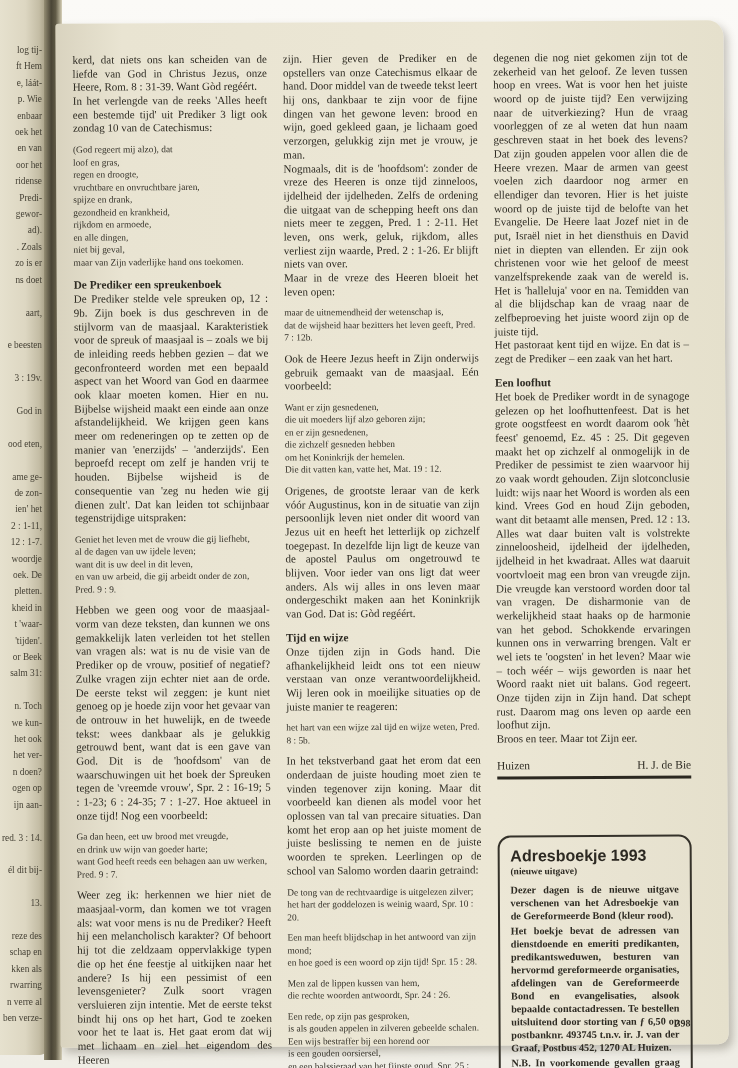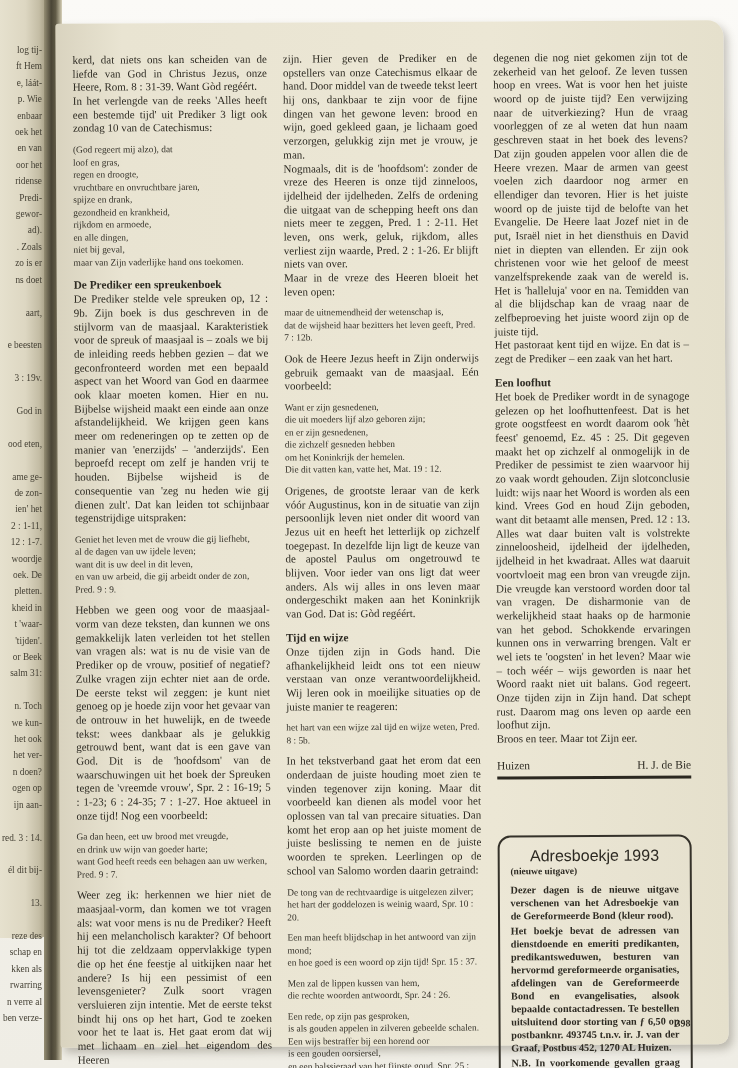--- a/index.html
+++ b/index.html
@@ -3,21 +3,21 @@
 <meta charset="utf-8">
 <style>
   html,body{margin:0;padding:0;}
   body{
     width:738px;height:1068px;position:relative;overflow:hidden;
     background:linear-gradient(180deg,#fbfaf7 0%,#f3f1ea 60%,#efede5 100%);
     font-family:"Liberation Serif","DejaVu Serif",serif;
   }
   
   .left-page{
-    position:absolute;left:0;top:0;width:46px;height:938px;
+    position:absolute;left:0;top:0;width:46px;height:1055px;
     background:linear-gradient(90deg,#e6e1ce 0%,#ddd7c2 55%,#c4bda5 85%,#a59d84 100%);
     border-radius:0 0 6px 0;
     text-decoration:underline;
   }
   .gutter-frag{
     position:absolute;top:42px;right:4px;width:42px;
     text-align:right;font-size:9.3px;line-height:16.4px;
     color:#454135;white-space:pre-line;font-style:normal;
   }
   
@@ -43,21 +43,21 @@
   .col-heading{font-weight:bold;font-size:11.3px;margin:9px 0 1px;text-align:left;}
   .signature{
     display:flex;justify-content:space-between;align-items:baseline;
     margin-top:12px;padding-bottom:4px;border-bottom:3px solid #2b2820;
     font-size:11.5px;text-align:left;
   }
   .adres-box{
     margin-top:56px;border:2.5px solid #35322a;border-radius:13px;
     padding:9px 11px 7px;background:rgba(255,255,255,0.03);
   }
-  .box-title{font-family:"Liberation Sans","DejaVu Sans",sans-serif;font-weight:normal;font-size:16px;text-align:center;color:#2c2922;}
+  .box-title{font-family:"Liberation Sans","DejaVu Sans",sans-serif;font-weight:bold;font-size:16px;text-align:left;color:#2c2922;}
   .box-subtitle{font-family:Liberation Serif, serif;font-weight:bold;font-size:9.5px;margin:0 0 5px;text-align:left;color:#2c2922;}
   .box-para{font-size:10.2px;font-weight:600;line-height:1.28;text-align:justify;white-space:pre-line;margin:0 0 2px;color:#2e2b23;}
   .page-number{position:absolute;right:38px;bottom:16px;font-size:10px;font-weight:bold;color:#2e2b23;}
 </style>
 </head>
 <body>
 
 <div class="left-page">
   <div class="gutter-frag">log tij-
 ft Hem
@@ -166,21 +166,21 @@
 om het Koninkrijk der hemelen.
 Die dit vatten kan, vatte het, Mat. 19 : 12.</div>
       <div class="para">Origenes, de grootste leraar van de kerk vóór Augustinus, kon in de situatie van zijn persoonlijk leven niet onder dit woord van Jezus uit en heeft het letterlijk op zichzelf toegepast. In dezelfde lijn ligt de keuze van de apostel Paulus om ongetrouwd te blijven. Voor ieder van ons ligt dat weer anders. Als wij alles in ons leven maar ondergeschikt maken aan het Koninkrijk van God. Dat is: Gòd regéért.</div>
       <div class="col-heading">Tijd en wijze</div>
       <div class="para">Onze tijden zijn in Gods hand. Die afhankelijkheid leidt ons tot een nieuw verstaan van onze verantwoordelijkheid. Wij leren ook in moeilijke situaties op de juiste manier te reageren:</div>
       <div class="verse">het hart van een wijze zal tijd en wijze weten, Pred. 8 : 5b.</div>
       <div class="para">In het tekstverband gaat het erom dat een onderdaan de juiste houding moet zien te vinden tegenover zijn koning. Maar dit voorbeeld kan dienen als model voor het oplossen van tal van precaire situaties. Dan komt het erop aan op het juiste moment de juiste beslissing te nemen en de juiste woorden te spreken. Leerlingen op de school van Salomo worden daarin getraind:</div>
       <div class="verse">De tong van de rechtvaardige is uitgelezen zilver;
 het hart der goddelozen is weinig waard, Spr. 10 : 20.</div>
       <div class="verse">Een man heeft blijdschap in het antwoord van zijn mond;
-en hoe goed is een woord op zijn tijd! Spr. 15 : 37.</div>
+en hoe goed is een woord op zijn tijd! Spr. 15 : 28.</div>
       <div class="verse">Men zal de lippen kussen van hem,
 die rechte woorden antwoordt, Spr. 24 : 26.</div>
       <div class="verse">Een rede, op zijn pas gesproken,
 is als gouden appelen in zilveren gebeelde schalen.
 Een wijs bestraffer bij een horend oor
 is een gouden oorsiersel,
 en een halssieraad van het fijnste goud, Spr. 25 : 11.</div>
 
     </div>
 

